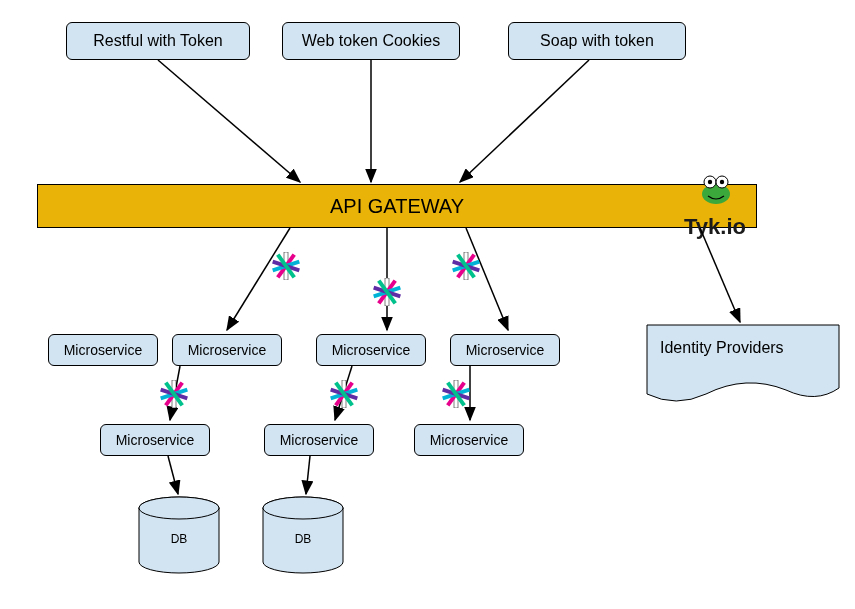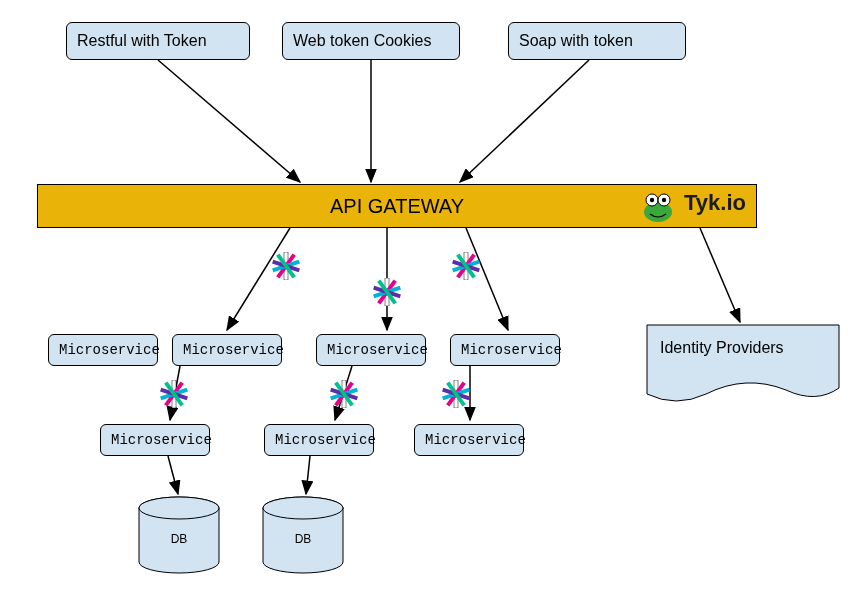--- a/index.html
+++ b/index.html
@@ -11,46 +11,48 @@
     background: #fff;
     overflow: hidden;
   }
   .box {
     position: absolute;
     background: #d2e4f2;
     border: 1px solid #000;
     border-radius: 6px;
     display: flex;
     align-items: center;
+    justify-content: center;
     font-size: 16px;
     padding: 4px 10px;
   }
-  .box.small { font-size: 14px; font-family: Liberation Mono, monospace; }
+  .box.small { font-size: 14px; }
   .gateway {
     position: absolute;
     background: #eab308;
     border: 1px solid #000;
     display: flex;
     align-items: center;
     font-size: 20px;
   }
   .gateway .label {
     position: absolute;
     left: 50%;
     transform: translateX(-50%);
   }
   .gateway .logo {
     position: absolute;
     right: 10px;
     display: flex;
-    align-items: flex-start;
+    align-items: center;
     gap: 10px;
     font-weight: bold;
     font-size: 22px;
     color: #1b1b1b;
+    flex-direction: column;
   }
   .db {
     position: absolute;
   }
   .db svg { display: block; }
   .db .lbl {
     position: absolute;
     top: 50%;
     left: 50%;
     transform: translate(-50%, -30%);

